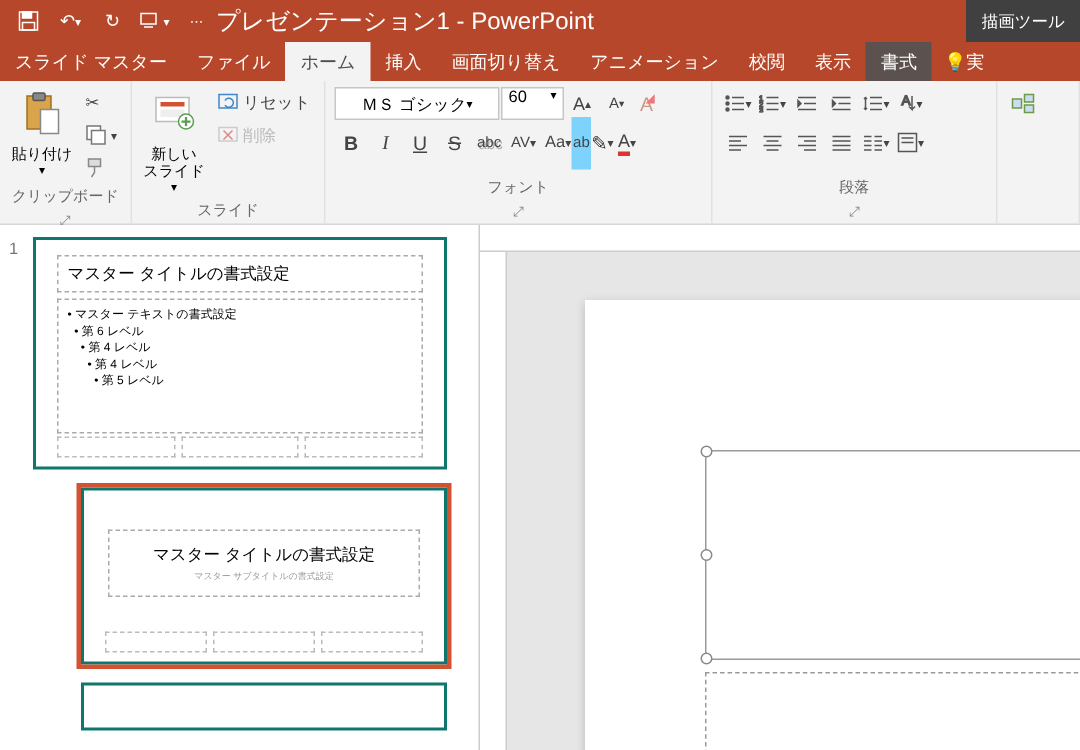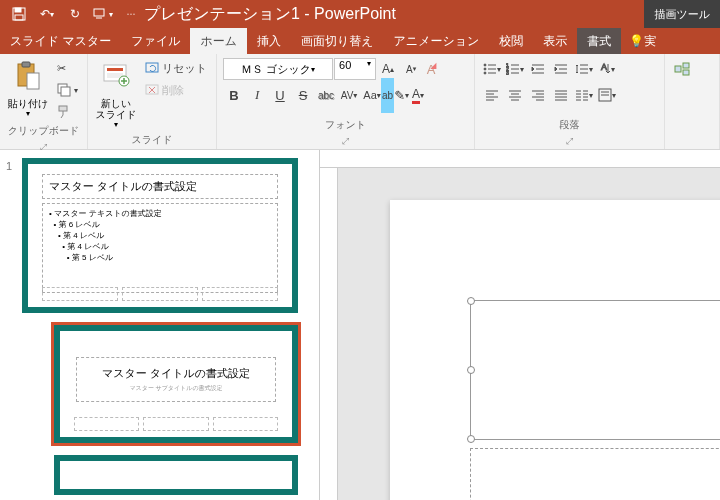--- a/index.html
+++ b/index.html
@@ -35,21 +35,21 @@
   .fmt-btn { width: 22px; height: 22px; display: flex; align-items: center; justify-content: center; font-size: 13px; color: #444; }
   
   .font-select { width: 110px; height: 22px; border: 1px solid #c6c6c6; background: #fff; font-size: 11px; padding: 0 4px; display: flex; align-items: center; justify-content: center; }
   .size-select { width: 42px; height: 22px; border: 1px solid #c6c6c6; background: #fff; font-size: 11px; padding: 0 4px; display: flex; align-items: flex-start; justify-content: space-between; }
   
   
   .workspace { display: flex; height: 350px; background: #e9e9e9; }
   .thumb-panel { width: 320px; background: #fff; border-right: 1px solid #ccc; overflow: hidden; padding-top: 6px; }
   .thumb-row { display: flex; align-items: flex-start; padding: 2px 10px 10px 6px; }
   .thumb-num { width: 16px; font-size: 11px; color: #777; padding-top: 2px; }
-  .thumb { border: 6px solid #0f766e; background: #fff; width: 276px; }
+  .thumb { border: 2px solid #0f766e; background: #fff; width: 276px; }
   .thumb.main { height: 155px; padding: 10px 14px; position: relative; }
   .thumb.layout { height: 118px; padding: 14px 16px; position: relative; }
   .thumb.selected { outline: 3px solid #d35231; }
   .dash-box { border: 1px dashed #aaa; }
   
   .canvas { flex: 1; background: #e6e6e6; position: relative; overflow: hidden; }
   .ruler-h { position: absolute; top: 0; left: 0; right: 0; height: 18px; background: #fff; border-bottom: 1px solid #ccc; }
   .ruler-v { position: absolute; top: 18px; left: 0; bottom: 0; width: 18px; background: #fff; border-right: 1px solid #ccc; }
   .slide-area { position: absolute; top: 50px; left: 70px; right: 0; bottom: 0; }
   .slide { background: #fff; width: 700px; height: 400px; box-shadow: 0 2px 6px rgba(0,0,0,0.2); position: relative; }

